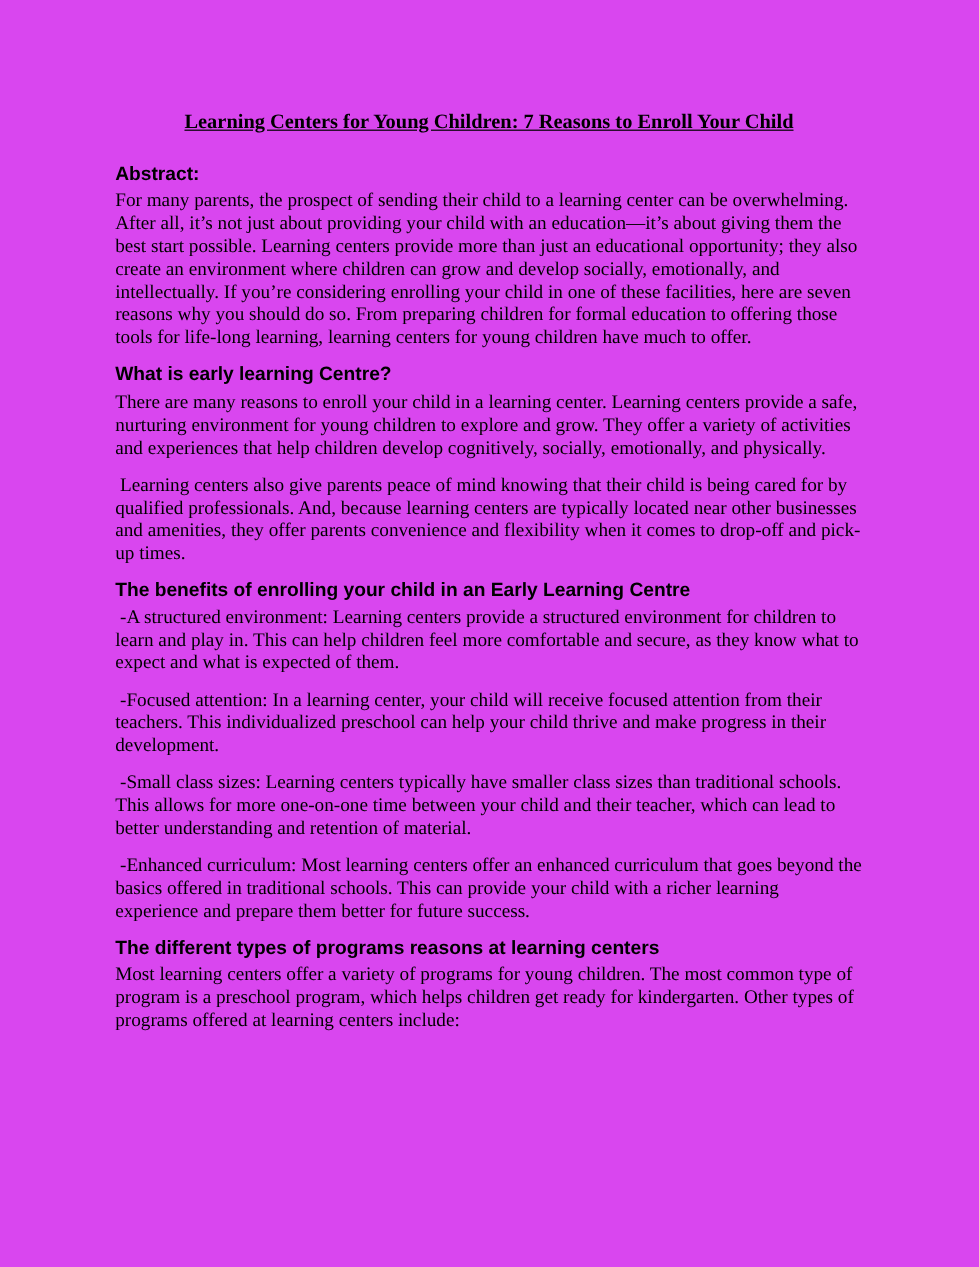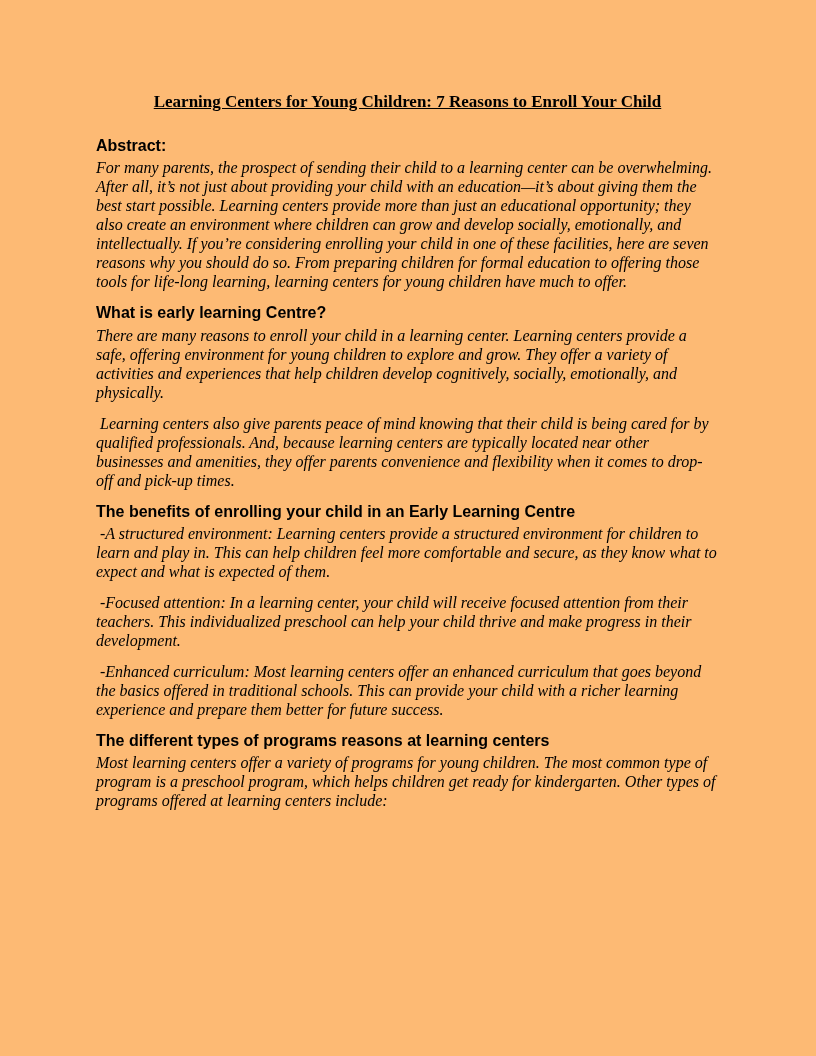--- a/index.html
+++ b/index.html
@@ -6,21 +6,21 @@
     margin: 0;
     padding: 0;
     background: #ffffff;
   }
   .page {
     position: relative;
     width: 816px;
     height: 1056px;
     box-sizing: border-box;
     padding: 92px 97px 40px 96px;
-    background: #fdba74;
+    background: #d946ef;
     color: #000000;
     font-family: "Liberation Serif", serif;
     font-size: 16px;
     line-height: 1.19;
     overflow: hidden;
   }
   .doc-title {
     font-family: "Liberation Serif", serif;
     font-size: 17px;
     font-weight: 700;
@@ -33,45 +33,45 @@
     font-size: 16px;
     font-weight: 700;
     margin: 10px 0 3px 0;
   }
   .section:first-of-type .section-heading {
     margin-top: 0;
   }
   p.para {
     margin: 0 0 12px 0;
     white-space: pre-wrap;
-    font-style: italic;
   }
 </style>
 </head>
 <body>
 
 <div class="page">
 
   <h1 class="doc-title">Learning Centers for Young Children: 7 Reasons to Enroll Your Child</h1>
 
   <div class="section">
     <h2 class="section-heading">Abstract:</h2>
     <p class="para">For many parents, the prospect of sending their child to a learning center can be overwhelming. After all, it’s not just about providing your child with an education—it’s about giving them the best start possible. Learning centers provide more than just an educational opportunity; they also create an environment where children can grow and develop socially, emotionally, and intellectually. If you’re considering enrolling your child in one of these facilities, here are seven reasons why you should do so. From preparing children for formal education to offering those tools for life-long learning, learning centers for young children have much to offer.</p>
   </div>
 
   <div class="section">
     <h2 class="section-heading">What is early learning Centre?</h2>
-    <p class="para">There are many reasons to enroll your child in a learning center. Learning centers provide a safe, offering environment for young children to explore and grow. They offer a variety of activities and experiences that help children develop cognitively, socially, emotionally, and physically.</p>
+    <p class="para">There are many reasons to enroll your child in a learning center. Learning centers provide a safe, nurturing environment for young children to explore and grow. They offer a variety of activities and experiences that help children develop cognitively, socially, emotionally, and physically.</p>
     <p class="para"> Learning centers also give parents peace of mind knowing that their child is being cared for by qualified professionals. And, because learning centers are typically located near other businesses and amenities, they offer parents convenience and flexibility when it comes to drop-off and pick-up times.</p>
   </div>
 
   <div class="section">
     <h2 class="section-heading">The benefits of enrolling your child in an Early Learning Centre</h2>
     <p class="para"> -A structured environment: Learning centers provide a structured environment for children to learn and play in. This can help children feel more comfortable and secure, as they know what to expect and what is expected of them.</p>
     <p class="para"> -Focused attention: In a learning center, your child will receive focused attention from their teachers. This individualized preschool can help your child thrive and make progress in their development.</p>
+    <p class="para"> -Small class sizes: Learning centers typically have smaller class sizes than traditional schools. This allows for more one-on-one time between your child and their teacher, which can lead to better understanding and retention of material.</p>
     <p class="para"> -Enhanced curriculum: Most learning centers offer an enhanced curriculum that goes beyond the basics offered in traditional schools. This can provide your child with a richer learning experience and prepare them better for future success.</p>
   </div>
 
   <div class="section">
     <h2 class="section-heading">The different types of programs reasons at learning centers</h2>
     <p class="para">Most learning centers offer a variety of programs for young children. The most common type of program is a preschool program, which helps children get ready for kindergarten. Other types of programs offered at learning centers include:</p>
   </div>
 
 </div>
 

